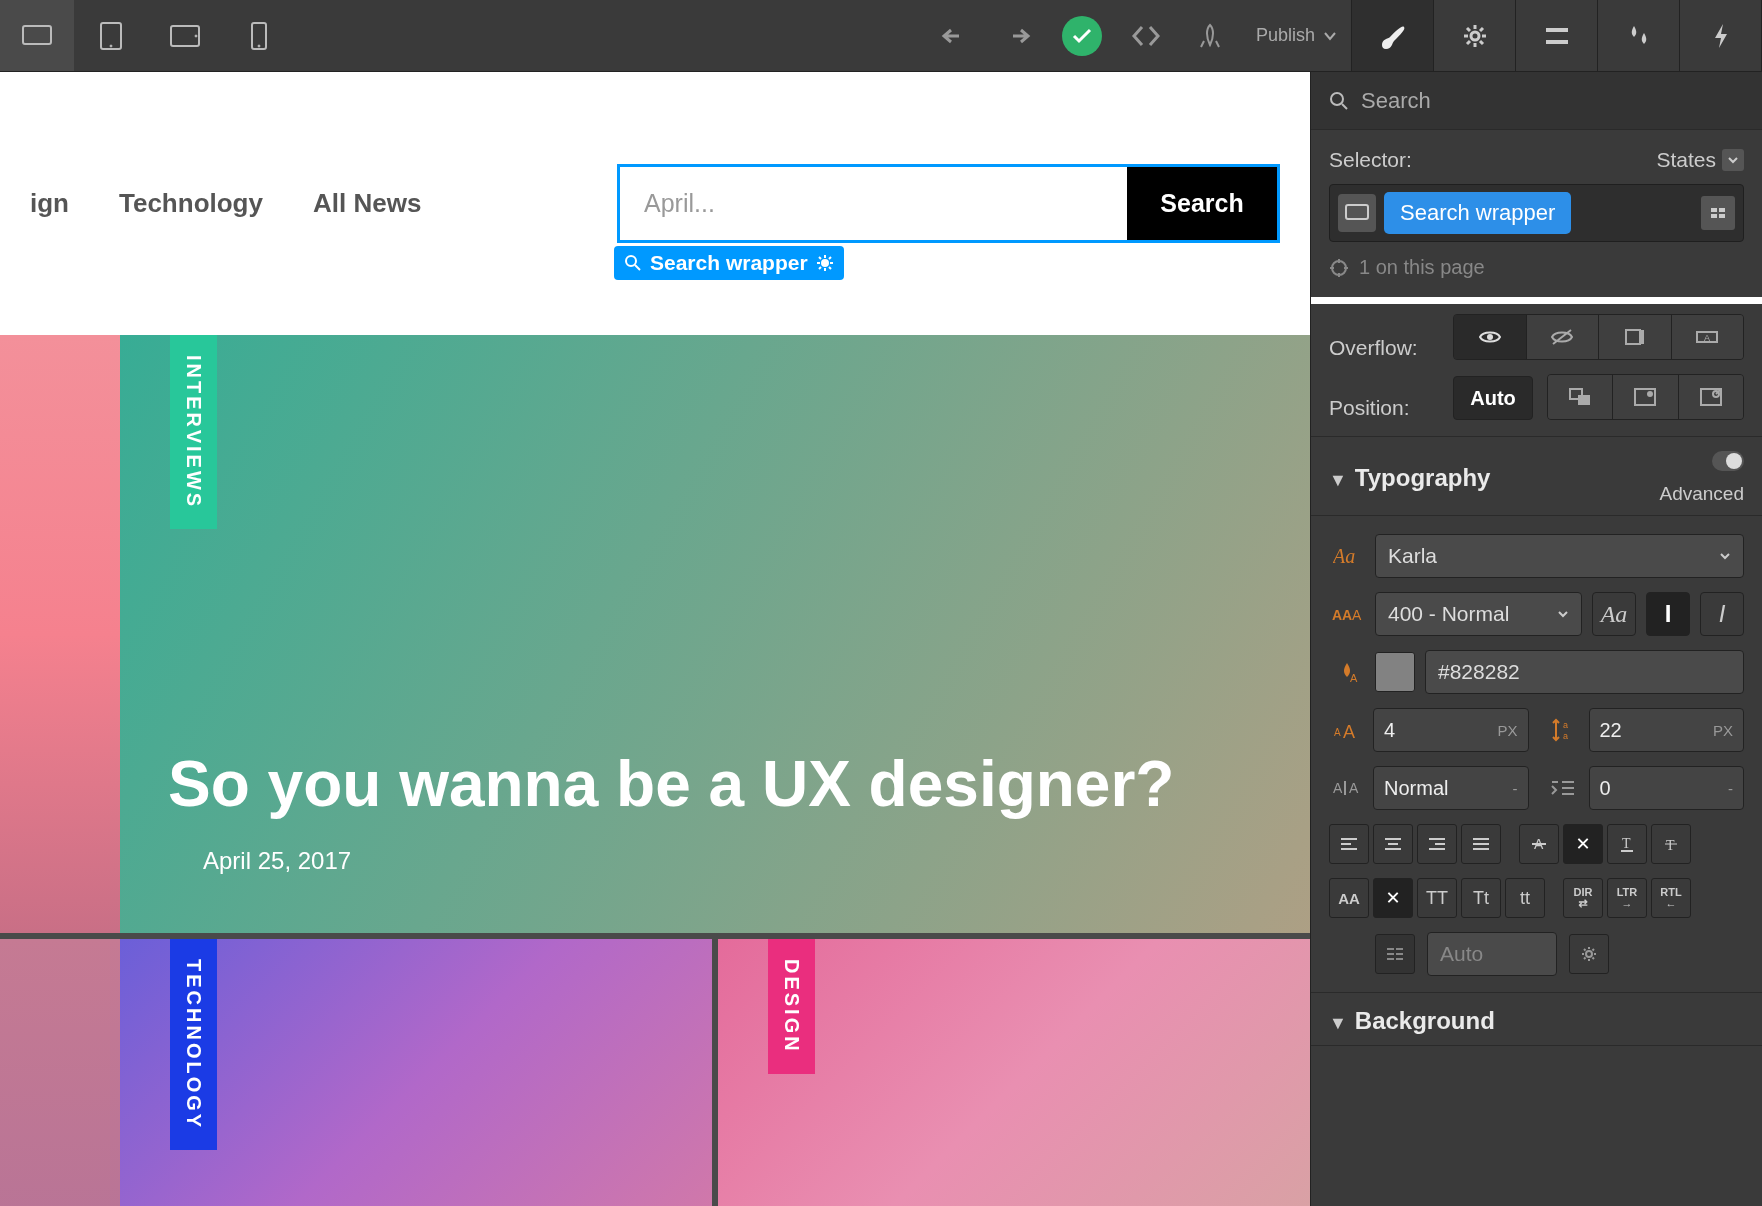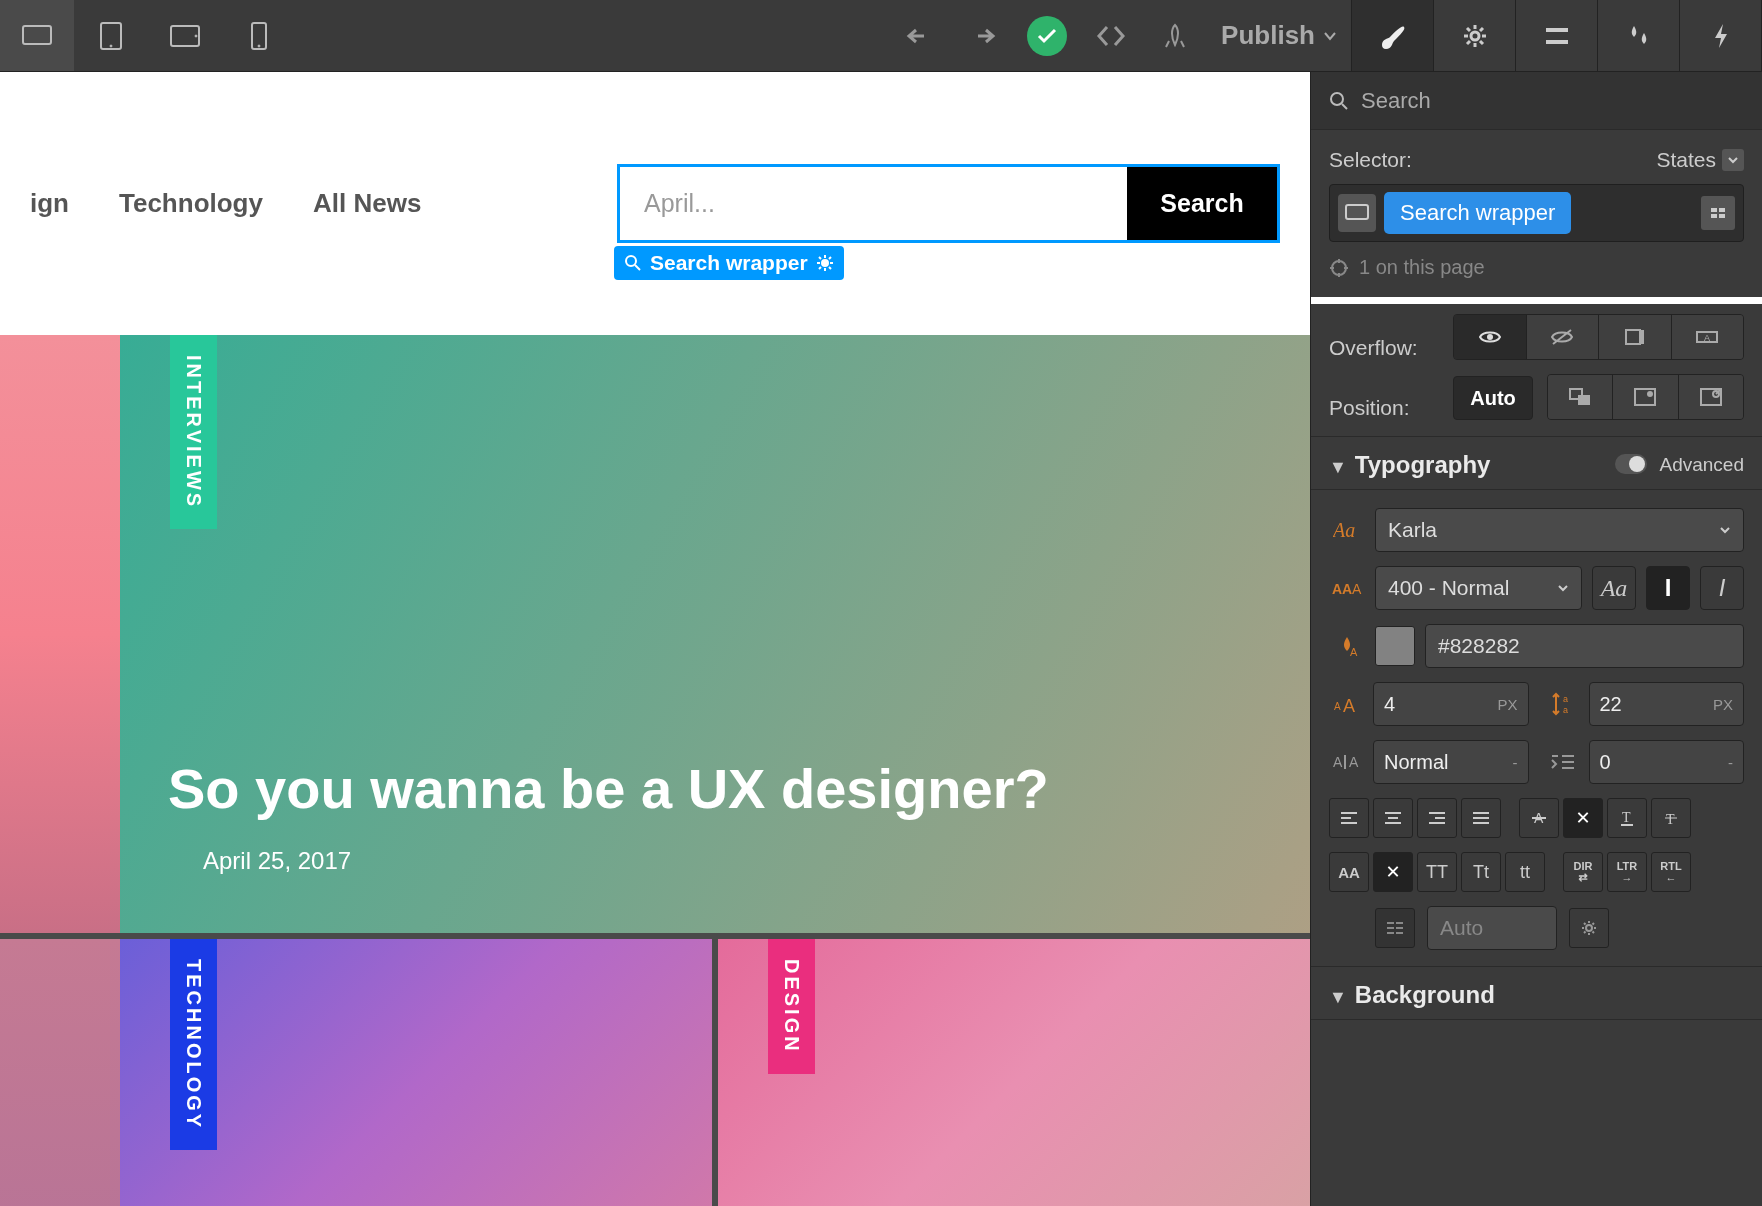--- a/index.html
+++ b/index.html
@@ -21,21 +21,21 @@
   .spacer { flex: 1; }
   .tb-btn {
     width: 64px; height: 100%; display: flex; align-items: center; justify-content: center;
     cursor: pointer;
   }
   .tb-btn svg { fill: #999; }
   .undo-redo svg { fill: none; stroke: #999; stroke-width: 3; }
   .check { width: 40px; height: 40px; border-radius: 50%; background: #2fb36b; display:flex; align-items:center; justify-content:center; }
   .check svg { stroke: #fff; fill: none; stroke-width: 3; }
   .publish {
-    color: #aaa; font-size: 26px; display:flex; align-items:center; gap:8px; padding: 0 14px; cursor:pointer;font-weight:bold;
+    color: #aaa; font-size: 18px; display:flex; align-items:center; gap:8px; padding: 0 14px; cursor:pointer;
   }
   .top-right-tabs { display:flex; height:100%; border-left:1px solid #222; }
   .panel-tab { width: 82px; display:flex; align-items:center; justify-content:center; cursor:pointer; background:#3a3a3a; border-right:1px solid #222;}
   .panel-tab.active { background:#2f2f2f; }
   .panel-tab svg { fill:#ccc; }
 
   
   .workspace { display:flex; flex:1; min-height:0; }
 
   
@@ -75,21 +75,21 @@
   .left-strip {
     position:absolute; left:-120px; top:0; width:120px; height:598px;
     background: linear-gradient(180deg, #f3909a, #f5818e, #c96f86);
   }
   .tag-badge {
     position:absolute; top:0; left:50px; padding: 20px 12px;
     font-size:20px; font-weight:bold; letter-spacing:3px; color:#fff;
     writing-mode: vertical-lr;
   }
   .tag-interviews { background:#28c79a; }
-  .hero-title { font-size:56px; font-weight:800; color:#fff; margin-bottom:26px; }
+  .hero-title { font-size:64px; font-weight:800; color:#fff; margin-bottom:26px; }
   .hero-date { font-size:24px; font-weight:400; color:#fff;margin-left:35px; }
 
   .cards-row { display:flex; margin-left:120px; gap:6px; margin-top:6px; position:relative;}
   .left-strip2 {
     position:absolute; left:-120px; top:0; width:120px; height:100%;
     background: linear-gradient(180deg, #c57a93, #b87496);
   }
   .card {
     flex:1; height: 292px; position:relative; overflow:hidden;
   }
@@ -125,21 +125,21 @@
     background:#2d8fe8; color:#fff; font-size:22px; padding:8px 16px; border-radius:5px;
   }
   .sel-more { margin-left:auto; width:34px; height:34px; background:#555; border-radius:3px; display:flex; align-items:center; justify-content:center;}
   .sel-info { display:flex; align-items:center; gap:10px; color:#888; font-size:20px; margin-top:14px;}
 
   .section-head {
     display:flex; align-items:center; justify-content:space-between;
     padding:14px 18px 10px 18px; font-size:24px; color:#eaeaea; font-weight:bold;
     border-bottom:1px solid #2a2a2a;
   }
-  .section-head .adv { font-size:19px; color:#ccc; font-weight:normal; display:flex; align-items:flex-start; gap:12px;}
+  .section-head .adv { font-size:19px; color:#ccc; font-weight:normal; display:flex; align-items:flex-end; gap:12px;flex-direction:column;}
   .section-head .adv .toggle { width:32px; height:20px; background:#555; border-radius:10px; position:relative;}
   .section-head .adv .toggle::after{content:''; position:absolute; right:2px; top:2px; width:16px; height:16px; background:#ddd; border-radius:50%;}
   .section-head .caret { transform: rotate(0deg); font-size:18px; margin-right:8px; color:#ccc;}
 
   .layout-block { padding:10px 18px 16px 18px; border-bottom:1px solid #2a2a2a; display:flex; flex-direction:column; gap:14px;}
   .row { display:flex; align-items:flex-end; gap:14px; }
   .row-label { width:110px; font-size:21px; color:#ccc; }
   .seg { display:flex; flex:1; gap:0; background:#333; border:1px solid #222; border-radius:4px; overflow:hidden;}
   .seg .opt { flex:1; height:44px; display:flex; align-items:center; justify-content:center; cursor:pointer; background:#3f3f3f; border-right:1px solid #222;}
   .seg .opt:last-child { border-right:none; }

